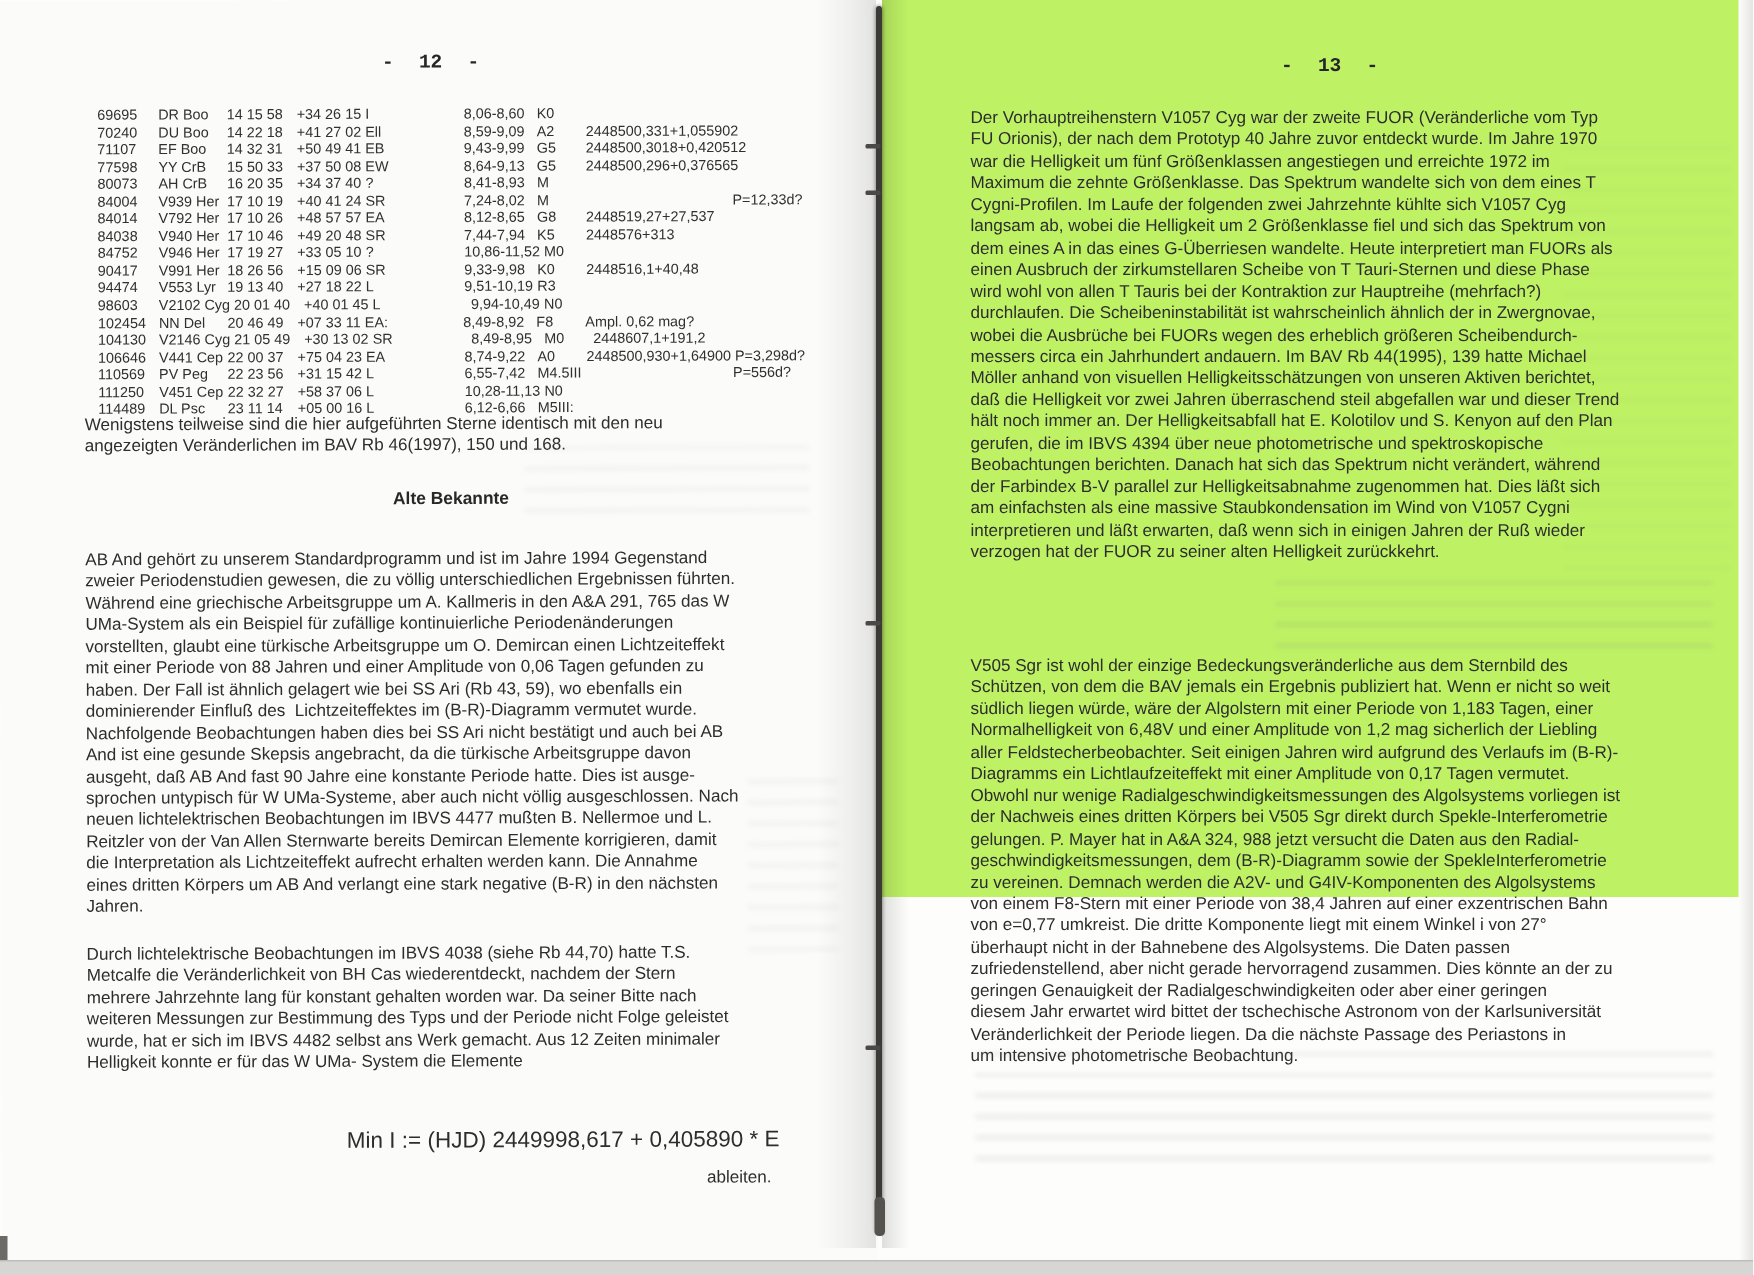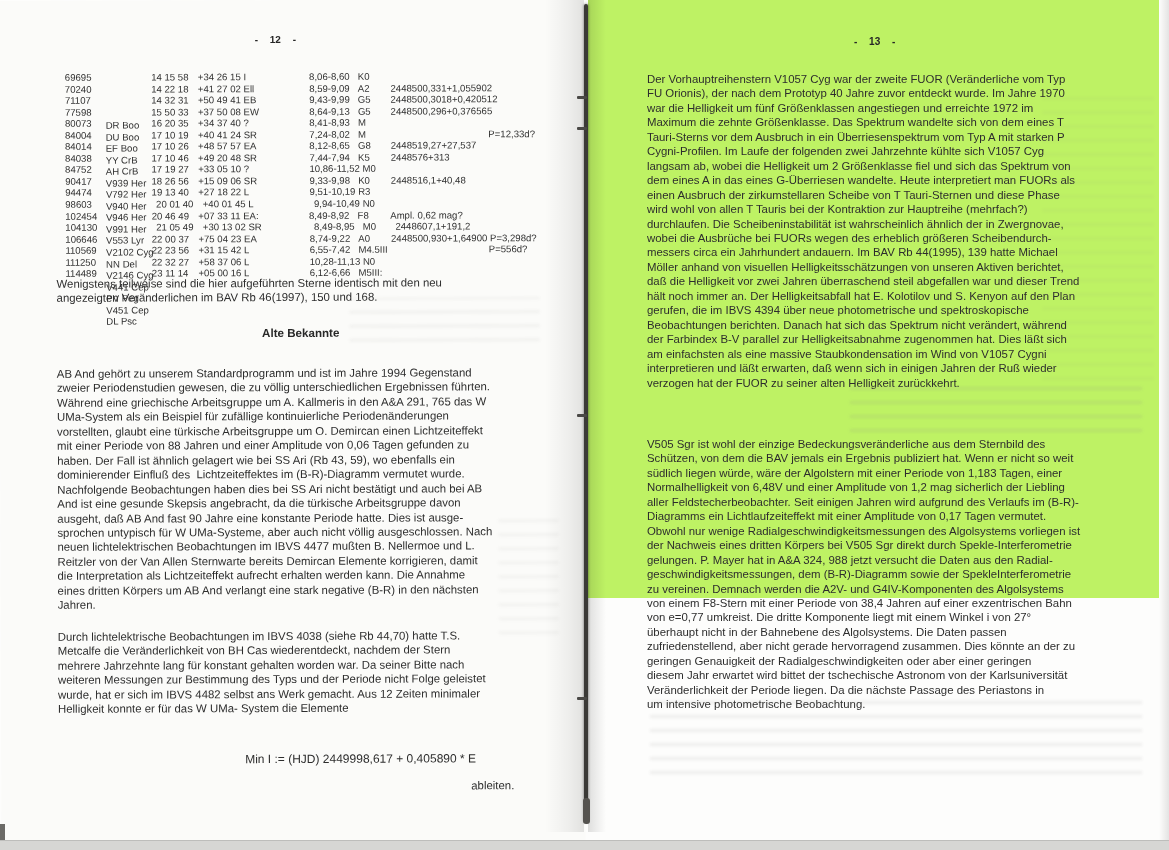--- a/index.html
+++ b/index.html
@@ -24,41 +24,41 @@
   .stitch { position:absolute; width:10px; height:3px; background:#4a4946; border-radius:1px; }
   .gutter-nub { position:absolute; left:583px; top:798px; width:7px; height:26px;
         background:#55534f; border-radius:3px; filter:blur(0.5px); }
   
   .bottom-strip { position:absolute; left:0; top:840px; width:1169px; height:10px;
         background:#d6d6d4; border-top:1px solid #bdbdbb; }
   .right-shade { position:absolute; right:0; top:0; width:10px; height:840px;
         background:linear-gradient(90deg, rgba(0,0,0,0) 0%, rgba(0,0,0,0.10) 100%); }
   .corner-mark { position:absolute; left:0; top:824px; width:5px; height:18px; background:#6b6a67; }
   
-  .pagenum { position:absolute; font-family:Liberation Sans, sans-serif;
-        font-weight:bold; font-size:10px; word-spacing:9px; color:#262626; }
+  .pagenum { position:absolute; font-family:Liberation Mono, monospace;
+        font-weight:bold; font-size:13px; word-spacing:9px; color:#262626; }
   .pn-l { left:256px; top:34px; }
   .pn-r { left:266px; top:36px; }
   
   .startable { position:absolute; left:66px; top:71px; font-size:9.6px;
         line-height:11.55px; white-space:nowrap; color:#303030; }
   .trow { height:11.55px; }
   .c { display:inline-block; vertical-align:top; }
-  .c1 { min-width:38px; } .c2 { min-width:43px;margin-top:48px; } .c3 { min-width:44px; }
+  .c1 { min-width:38px; } .c2 { min-width:43px; } .c3 { min-width:44px; }
   .c4 { min-width:41px; } .c5 { min-width:19px; } .c6 { min-width:46px;margin-left:44px; }
   .c7 { min-width:30px; } .c8 { min-width:95px; }
   
   .block { position:absolute; font-size:11.4px; line-height:14.45px; }
   .line { white-space:pre; }
   .intro { left:57px; top:276px; }
   .heading { position:absolute; left:57px; top:326px; width:488px; text-align:center;
         font-weight:bold; font-size:11.6px; color:#282828; }
   .para1 { left:57px; top:366px; }
   .para2 { left:57px; top:629px; }
-  .formula { position:absolute; left:244px; top:752px; font-size:12px;text-align:right; }
+  .formula { position:absolute; left:230px; top:752px; font-size:15px;text-align:right; }
   .ableiten { position:absolute; left:470px; top:780px; font-size:11.4px; }
   .rpara1 { left:59px; top:72px; }
   .rpara2 { left:59px; top:437px; }
   
   .ghost { position:absolute; filter:blur(1.6px); opacity:0.55;
         background:repeating-linear-gradient(0deg,
           rgba(140,138,132,0.30) 0px, rgba(140,138,132,0.30) 3px,
           rgba(0,0,0,0) 3px, rgba(0,0,0,0) 14px); }
   .g1 { left:850px; top:386px; width:292px; height:46px; }
   .g2 { left:650px; top:700px; width:492px; height:74px; opacity:0.45; }
@@ -341,21 +341,20 @@
 
   <div class="rp">
     <div class="pagenum pn-r">- 13 -</div>
 
     <div class="block rpara1">
 
     <div class="line">Der Vorhauptreihenstern V1057 Cyg war der zweite FUOR (Veränderliche vom Typ</div>
         <div class="line">FU Orionis), der nach dem Prototyp 40 Jahre zuvor entdeckt wurde. Im Jahre 1970</div>
         <div class="line">war die Helligkeit um fünf Größenklassen angestiegen und erreichte 1972 im</div>
         <div class="line">Maximum die zehnte Größenklasse. Das Spektrum wandelte sich von dem eines T</div>
-        <div class="line">Tauri-Sterns vor dem Ausbruch in ein Überriesenspektrum vom Typ A mit starken P</div>
         <div class="line">Cygni-Profilen. Im Laufe der folgenden zwei Jahrzehnte kühlte sich V1057 Cyg</div>
         <div class="line">langsam ab, wobei die Helligkeit um 2 Größenklasse fiel und sich das Spektrum von</div>
         <div class="line">dem eines A in das eines G-Überriesen wandelte. Heute interpretiert man FUORs als</div>
         <div class="line">einen Ausbruch der zirkumstellaren Scheibe von T Tauri-Sternen und diese Phase</div>
         <div class="line">wird wohl von allen T Tauris bei der Kontraktion zur Hauptreihe (mehrfach?)</div>
         <div class="line">durchlaufen. Die Scheibeninstabilität ist wahrscheinlich ähnlich der in Zwergnovae,</div>
         <div class="line">wobei die Ausbrüche bei FUORs wegen des erheblich größeren Scheibendurch-</div>
         <div class="line">messers circa ein Jahrhundert andauern. Im BAV Rb 44(1995), 139 hatte Michael</div>
         <div class="line">Möller anhand von visuellen Helligkeitsschätzungen von unseren Aktiven berichtet,</div>
         <div class="line">daß die Helligkeit vor zwei Jahren überraschend steil abgefallen war und dieser Trend</div>

